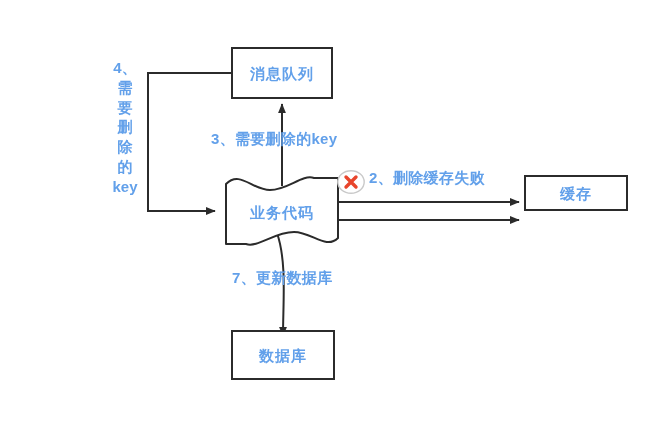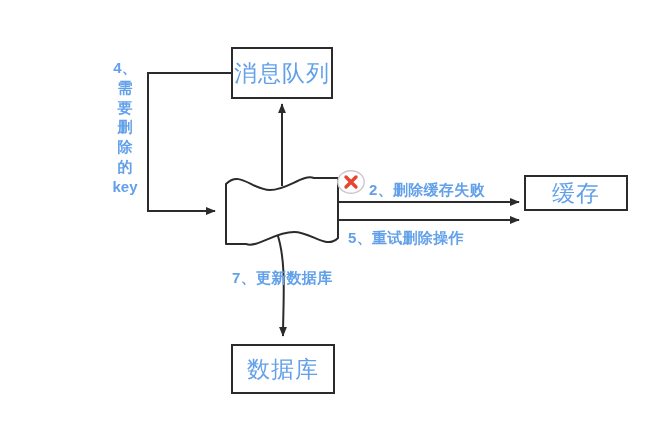--- a/index.html
+++ b/index.html
@@ -28,22 +28,22 @@
     position: absolute;
     box-sizing: border-box;
     border: 2px solid #2b2b2b;
     background: #ffffff;
     display: flex;
     align-items: center;
     justify-content: center;
   }
   .node-label {
     color: #62a0ea;
-    font-weight: normal;
-    font-size: 23px;
+    font-weight: bold;
+    font-size: 15px;
     letter-spacing: 1px;
     line-height: 1;
     white-space: nowrap;
   }
   .edge-label {
     position: absolute;
     color: #62a0ea;
     font-weight: bold;
     font-size: 15px;
     line-height: 1.15;
@@ -53,27 +53,27 @@
   #label-mq-to-code {
     left: 108px;
     top: 58px;
     width: 34px;
     white-space: normal;
     text-align: center;
     line-height: 1.32;
     letter-spacing: 0px;
   }
   #label-code-to-mq { left: 211px; top: 130px; }
-  #label-delete-fail { left: 369px; top: 181px; text-align: right; }
+  #label-delete-fail { left: 369px; top: 169px; text-align: right; }
   #label-retry-delete { left: 348px; top: 229px; }
   #label-update-db { left: 232px; top: 269px; }
 
   #box-message-queue { left: 231px; top: 47px; width: 102px; height: 52px; }
   #box-cache { left: 524px; top: 175px; width: 104px; height: 36px; }
-  #box-database { left: 231px; top: 344px; width: 104px; height: 50px; }
+  #box-database { left: 231px; top: 330px; width: 104px; height: 50px; }
 
   #biz-code-shape {
     position: absolute;
     left: 218px;
     top: 172px;
     width: 128px;
     height: 80px;
   }
   #biz-code-text {
     position: absolute;
@@ -124,20 +124,23 @@
 
     <g>
       <path d="M277,233 C287,262 283,302 283,336" fill="none" stroke="#2b2b2b" stroke-width="2" marker-end="url(#arrow)"></path>
     </g>
   </svg>
 
   <svg id="biz-code-shape" viewBox="0 0 128 80" xmlns="http://www.w3.org/2000/svg">
     <path d="M8,12 C22,-2 34,18 52,18 C70,18 84,2 96,6 L120,6 L120,66
              C108,78 94,60 76,60 C56,60 40,76 28,72 L8,72 Z" fill="#ffffff" stroke="#2b2b2b" stroke-width="2" stroke-linejoin="round"></path>
   </svg>
+  <div id="biz-code-text">
+    <span class="node-label">业务代码</span>
+  </div>
 
   <div class="node-box" id="box-message-queue">
     <span class="node-label">消息队列</span>
   </div>
 
   <div class="node-box" id="box-cache">
     <span class="node-label">缓存</span>
   </div>
 
   <div class="node-box" id="box-database">
@@ -152,20 +155,20 @@
   <div class="edge-label" id="label-mq-to-code">
     <div>4、</div>
     <div>需</div>
     <div>要</div>
     <div>删</div>
     <div>除</div>
     <div>的</div>
     <div>key</div>
   </div>
 
+  <div class="edge-label" id="label-code-to-mq">3、需要删除的key</div>
 
   <div class="edge-label" id="label-delete-fail">2、删除缓存失败</div>
 
-  <div class="edge-label" id="label-retry-delete">5、重试删除操作</div>
 
   <div class="edge-label" id="label-update-db">7、更新数据库</div>
 
 </div>
 
 </body></html>

